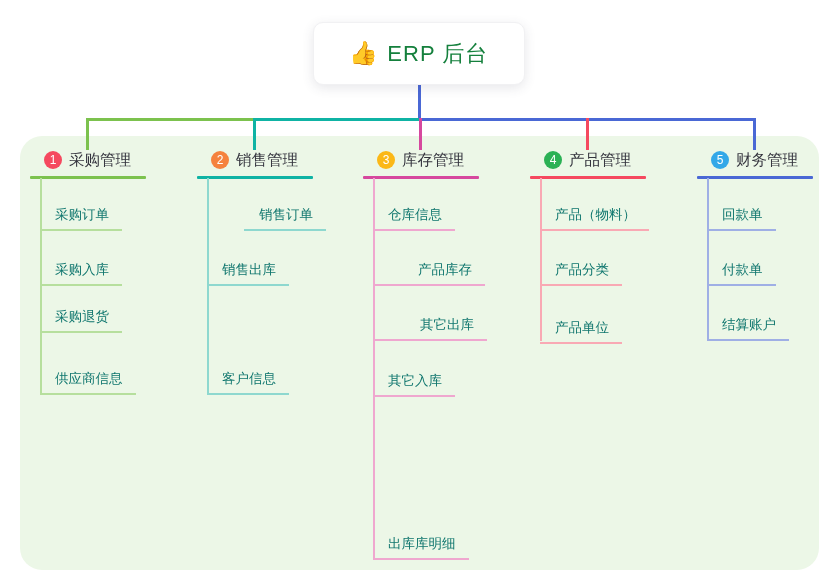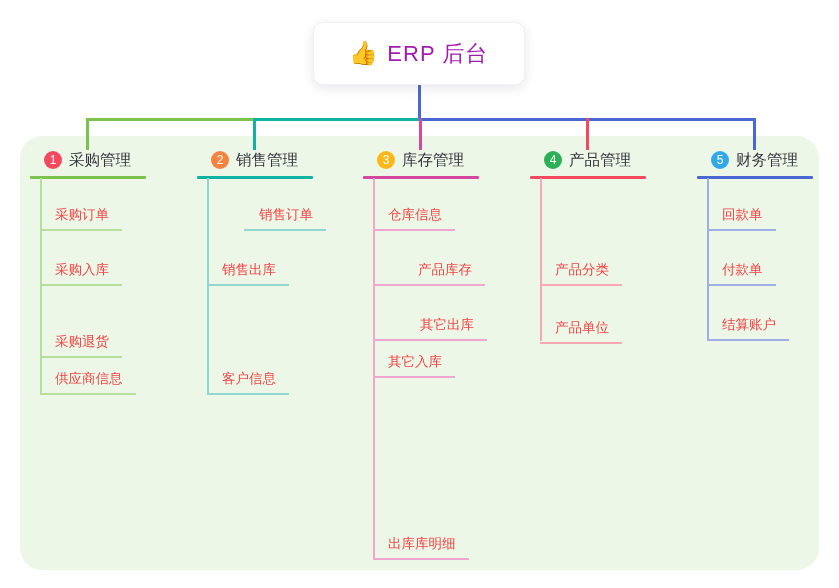--- a/index.html
+++ b/index.html
@@ -7,42 +7,42 @@
   .canvas{position:relative;width:839px;height:588px;overflow:hidden;background:#ffffff;}
 
   .root-node{
     position:absolute;left:313px;top:22px;width:210px;height:61px;
     background:#ffffff;border:1px solid #f1f1f3;border-radius:10px;
     box-shadow:0 3px 12px rgba(60,60,80,0.12);
     display:flex;align-items:center;justify-content:center;gap:9px;
     cursor:pointer;z-index:3;
   }
   .root-emoji{font-size:23px;line-height:1;}
-  .root-title{font-size:22px;color:#a21caf;letter-spacing:1px;}
+  .root-title{font-size:22px;color:#15803d;letter-spacing:1px;}
 
   .panel{
     position:absolute;left:20px;top:136px;width:799px;height:434px;
     background:#ecf7e7;border-radius:22px;z-index:0;
   }
 
   .line{position:absolute;z-index:2;}
 
   .branch{position:absolute;top:149px;width:160px;z-index:2;}
   .branch-header{display:flex;align-items:center;gap:7px;padding-left:14px;height:22px;}
   .badge{
     width:18px;height:18px;border-radius:50%;flex:0 0 18px;
     color:#ffffff;font-size:12px;line-height:18px;text-align:center;
   }
   .branch-label{font-size:15.5px;font-weight:500;color:#34343e;white-space:nowrap;}
   .branch-underline{position:absolute;left:0;top:27px;width:116px;height:3px;border-radius:1px;}
   .branch-vline{position:absolute;left:10px;top:29px;width:2px;}
   .child{
     position:absolute;left:10px;height:26px;line-height:20px;
     padding:0 13px 0 15px;border-bottom:2px solid;box-sizing:border-box;
-    font-size:13.5px;color:#ef4444;white-space:nowrap;cursor:pointer;
+    font-size:13.5px;color:#0f766e;white-space:nowrap;cursor:pointer;
   }
 </style>
 </head>
 <body>
 
 <div class="canvas">
 
   <div class="panel"></div>
 
   <div id="connectors">
@@ -65,21 +65,21 @@
   <div id="branches">
       <div class="branch" style="left: 30px;">
         <div class="branch-header">
           <span class="badge" style="background: rgb(245, 73, 95);">1</span>
           <span class="branch-label">采购管理</span>
         </div>
         <div class="branch-underline" style="background: rgb(124, 194, 78);"></div>
         <div class="branch-vline" style="background: rgb(182, 223, 157); height: 217.4px;"></div>
         <div class="child" style="top: 56px; border-bottom-color: rgb(182, 223, 157); min-width: 82px;">采购订单</div>
         <div class="child" style="top: 110.8px; border-bottom-color: rgb(182, 223, 157); min-width: 82px;">采购入库</div>
-        <div class="child" style="top: 183px; border-bottom-color: rgb(182, 223, 157); min-width: 82px;">采购退货</div>
+        <div class="child" style="top: 158px; border-bottom-color: rgb(182, 223, 157); min-width: 82px;">采购退货</div>
         <div class="child" style="top: 220.4px; border-bottom-color: rgb(182, 223, 157); min-width: 95.5px;">供应商信息</div>
       </div>
       <div class="branch" style="left: 197px;">
         <div class="branch-header">
           <span class="badge" style="background: rgb(245, 130, 62);">2</span>
           <span class="branch-label">销售管理</span>
         </div>
         <div class="branch-underline" style="background: rgb(15, 179, 164);"></div>
         <div class="branch-vline" style="background: rgb(142, 216, 207); height: 217.4px;"></div>
         <div class="child" style="top: 56px; border-bottom-color: rgb(142, 216, 207); min-width: 82px; margin-left: 37px;">销售订单</div>
@@ -89,30 +89,31 @@
       <div class="branch" style="left: 363px;">
         <div class="branch-header">
           <span class="badge" style="background: rgb(251, 184, 23);">3</span>
           <span class="branch-label">库存管理</span>
         </div>
         <div class="branch-underline" style="background: rgb(214, 72, 158);"></div>
         <div class="branch-vline" style="background: rgb(239, 167, 207); height: 381.8px;"></div>
         <div class="child" style="top: 56px; border-bottom-color: rgb(239, 167, 207); min-width: 82px;">仓库信息</div>
         <div class="child" style="top: 110.8px; border-bottom-color: rgb(239, 167, 207); min-width: 82px; padding-left: 45px;">产品库存</div>
         <div class="child" style="top: 165.6px; border-bottom-color: rgb(239, 167, 207); min-width: 82px; padding-left: 47px;">其它出库</div>
-        <div class="child" style="top: 203px; border-bottom-color: rgb(239, 167, 207); min-width: 82px;">其它入库</div>
+        <div class="child" style="top: 222px; border-bottom-color: rgb(239, 167, 207); min-width: 82px;">其它入库</div>
         <div class="child" style="top: 384.8px; border-bottom-color: rgb(239, 167, 207); min-width: 95.5px;">出库库明细</div>
       </div>
       <div class="branch" style="left: 530px;">
         <div class="branch-header">
           <span class="badge" style="background: rgb(43, 177, 85);">4</span>
           <span class="branch-label">产品管理</span>
         </div>
         <div class="branch-underline" style="background: rgb(245, 73, 95);"></div>
         <div class="branch-vline" style="background: rgb(249, 169, 180); height: 162.6px;"></div>
+        <div class="child" style="top: 56px; border-bottom-color: rgb(249, 169, 180); min-width: 109px;">产品（物料）</div>
         <div class="child" style="top: 110.8px; border-bottom-color: rgb(249, 169, 180); min-width: 82px;">产品分类</div>
         <div class="child" style="top: 169px; border-bottom-color: rgb(249, 169, 180); min-width: 82px;">产品单位</div>
       </div>
       <div class="branch" style="left: 697px;">
         <div class="branch-header">
           <span class="badge" style="background: rgb(51, 168, 232);">5</span>
           <span class="branch-label">财务管理</span>
         </div>
         <div class="branch-underline" style="background: rgb(74, 104, 213);"></div>
         <div class="branch-vline" style="background: rgb(159, 175, 229); height: 162.6px;"></div>

